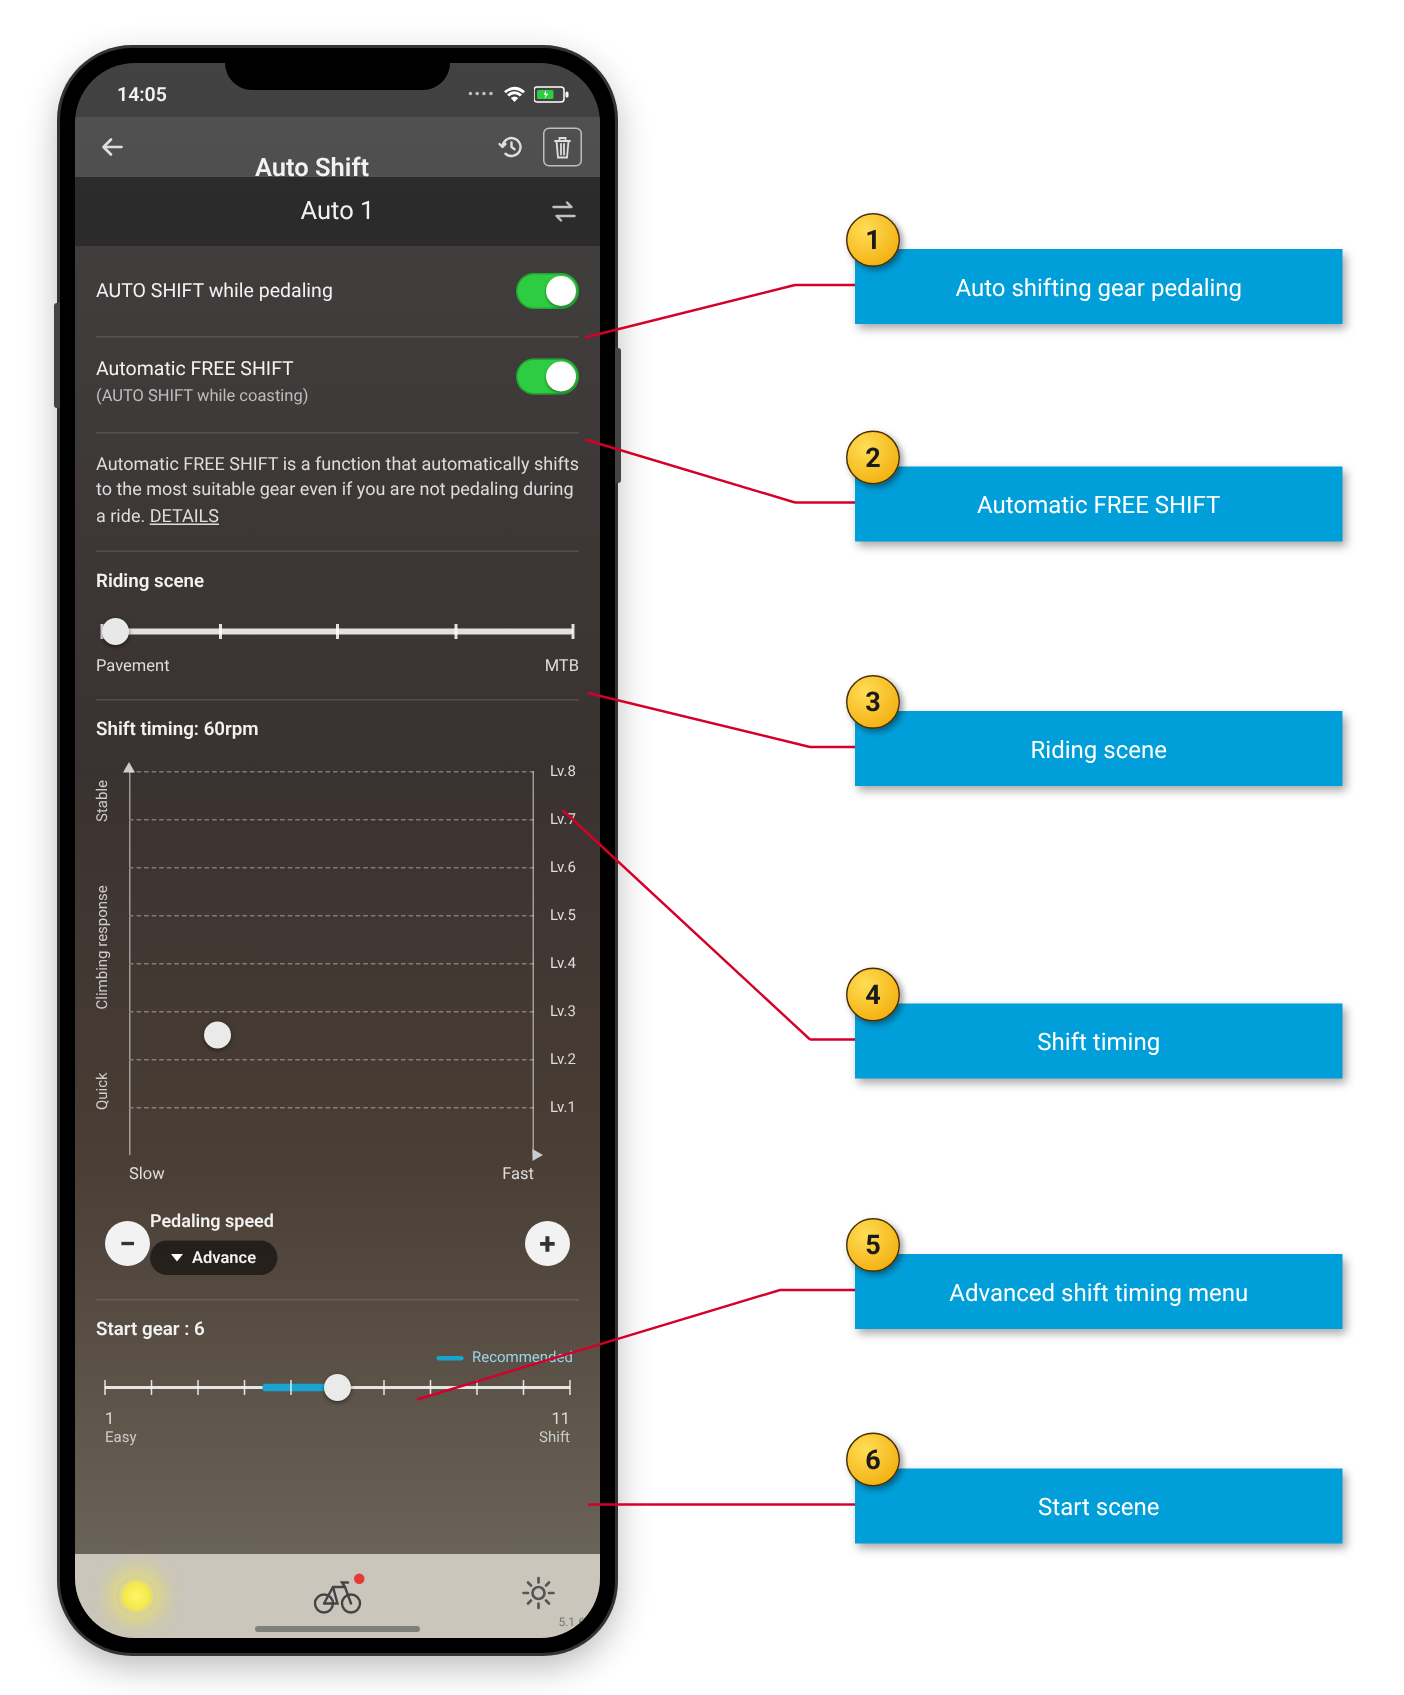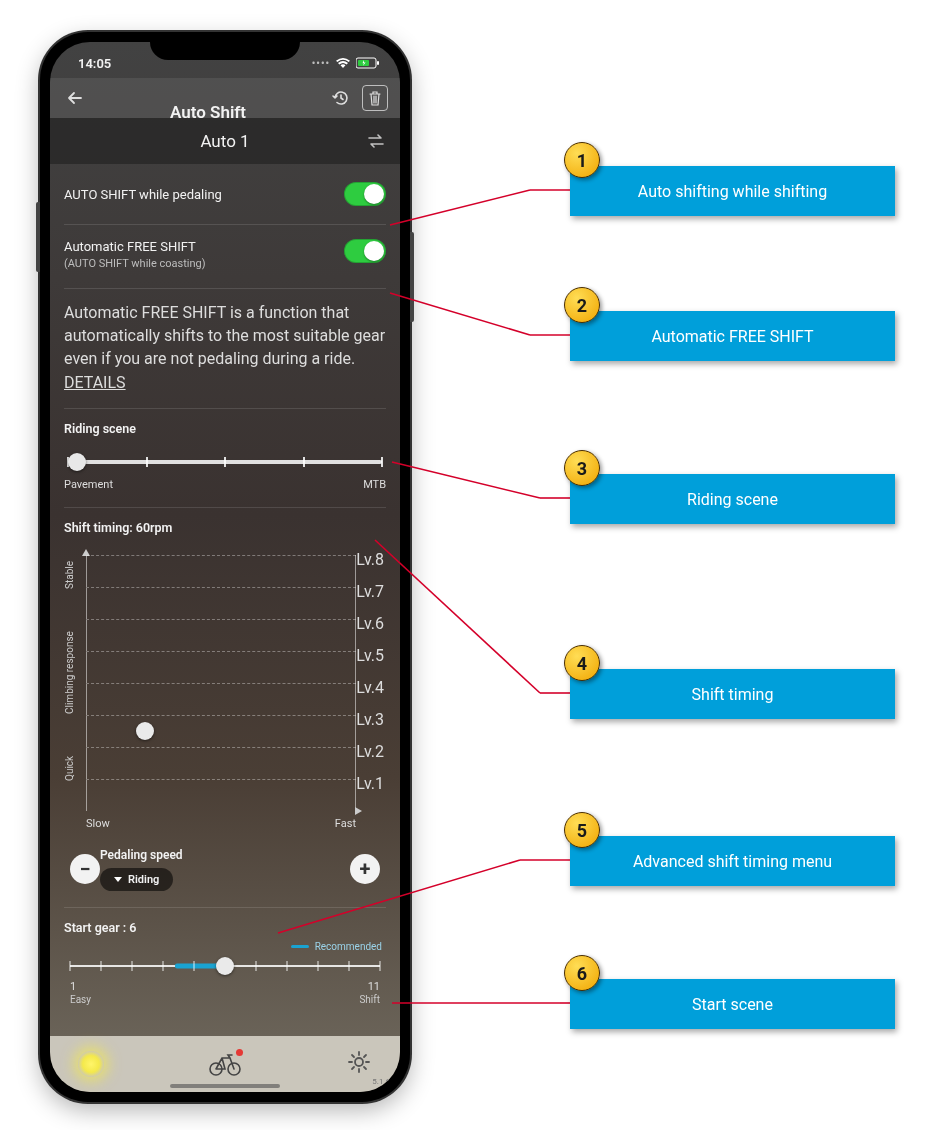--- a/index.html
+++ b/index.html
@@ -127,21 +127,21 @@
   }
   .toggle .knob {
     position:absolute; right:2px; top:2px;
     width:20px; height:20px; background:#fff; border-radius:50%;
     box-shadow: 0 1px 2px rgba(0,0,0,.4);
   }
 
   .desc-block {
     padding: 12px 0 14px 0;
     border-bottom: 1px solid rgba(255,255,255,.12);
-    font-size: 16px; line-height:1.45; color:#ddd;
+    font-size: 12px; line-height:1.45; color:#ddd;
   }
   .desc-block u { text-decoration: underline; }
 
   .section { padding: 12px 0 16px 0; border-bottom: 1px solid rgba(255,255,255,.12); }
   .section-title { font-size:12.5px; font-weight:600; margin-bottom:16px; }
 
   
   .scene-slider { position:relative; height:20px; margin: 0 4px 6px 4px; }
   .scene-track { position:absolute; left:0; right:0; top:50%; height:4px; background:rgba(255,255,255,.85); transform:translateY(-50%); border-radius:2px; }
   .scene-tick { position:absolute; top:50%; width:2px; height:10px; background:rgba(255,255,255,.85); transform:translate(-50%,-50%); }
@@ -149,21 +149,21 @@
   .scene-labels { display:flex; justify-content:space-between; font-size:11px; color:#ddd; }
 
   
   .timing-area { position:relative; padding: 4px 0 0 0; }
   .ylabel-group { position:absolute; left:-2px; top:10px; bottom:30px; width:14px; font-size:10px; color:#ccc; writing-mode: vertical-rl; transform: rotate(180deg); display:flex; justify-content:space-between; align-items:center; text-align:center; }
   .gridbox { margin-left:22px; margin-right:30px; position:relative; }
   .gridrow { height:32px; border-top:1px dashed rgba(255,255,255,.35); position:relative; }
   .gridrow:last-child { border-bottom:1px dashed rgba(255,255,255,.35); }
   .gridrow::after { content:""; position:absolute; left:0; top:0; width:1px; height:100%; background:rgba(255,255,255,.5); }
   .gridbox .rborder { position:absolute; right:0; top:0; bottom:0; width:1px; background:rgba(255,255,255,.5); }
-  .lv-label { position:absolute; right:-28px; top:-6px; font-size:16px; color:#ddd; }
+  .lv-label { position:absolute; right:-28px; top:-6px; font-size:10px; color:#ddd; }
   .arrow-up { position:absolute; left:-4px; top:-6px; width:0;height:0;border-left:4px solid transparent;border-right:4px solid transparent;border-bottom:7px solid #ccc; }
   .arrow-right { position:absolute; right:-6px; bottom:-4px; width:0;height:0;border-top:4px solid transparent;border-bottom:4px solid transparent;border-left:7px solid #ccc; }
 
   .timing-thumb { position:absolute; width:18px; height:18px; background:#eaeaea; border-radius:50%; transform:translate(-50%,-50%); box-shadow:0 1px 3px rgba(0,0,0,.5); }
 
   .xaxis-labels { display:flex; justify-content:space-between; margin:6px 30px 18px 22px; font-size:11px; color:#ddd; }
   .pedal-row { display:flex; align-items:center; justify-content:space-between; margin-top:8px; padding: 0 6px; }
   .round-btn { width:30px; height:30px; background:#f2f2f2; color:#333; border-radius:50%; display:flex; align-items:center; justify-content:center; font-size:20px; font-weight:700; }
   .pedal-center { flex:1; text-align:left; font-size:12px; font-weight:600; }
   .advance-pill { display:inline-flex; align-items:center; gap:6px; background:rgba(0,0,0,.55); padding:5px 14px; border-radius:14px; margin-top:6px; font-size:11px; font-weight:600; }
@@ -361,21 +361,21 @@
         <div class="xaxis-labels">
           <span>Slow</span>
           <span>Fast</span>
         </div>
         <div class="pedal-row">
           <div class="round-btn">−</div>
           <div class="pedal-center">
             <div>Pedaling speed</div>
             <div class="advance-pill">
               <span class="tri"></span>
-              <span>Riding</span>
+              <span>Advance</span>
             </div>
           </div>
           <div class="round-btn">+</div>
         </div>
       </div>
 
       <div class="startgear">
         <div class="section-title" style="margin-bottom:6px;">Start gear : 6</div>
         <div class="rec-row">
           <span class="rec-swatch"></span>
@@ -442,21 +442,21 @@
   <line x1="375" y1="540" x2="540" y2="693"></line>
     <line x1="540" y1="693" x2="570" y2="693"></line>
   <line x1="278" y1="933" x2="520" y2="860"></line>
     <line x1="520" y1="860" x2="570" y2="860"></line>
   <line x1="392" y1="1003" x2="560" y2="1003"></line>
     <line x1="560" y1="1003" x2="570" y2="1003"></line>
 </svg>
 
 <div class="callout" style="left:570px; top:166px;">
   <span class="num">1</span>
-  <span>Auto shifting while shifting</span>
+  <span>Auto shifting gear pedaling</span>
 </div>
 <div class="callout" style="left:570px; top:311px;">
   <span class="num">2</span>
   <span>Automatic FREE SHIFT</span>
 </div>
 <div class="callout" style="left:570px; top:474px;">
   <span class="num">3</span>
   <span>Riding scene</span>
 </div>
 <div class="callout" style="left:570px; top:669px;">

